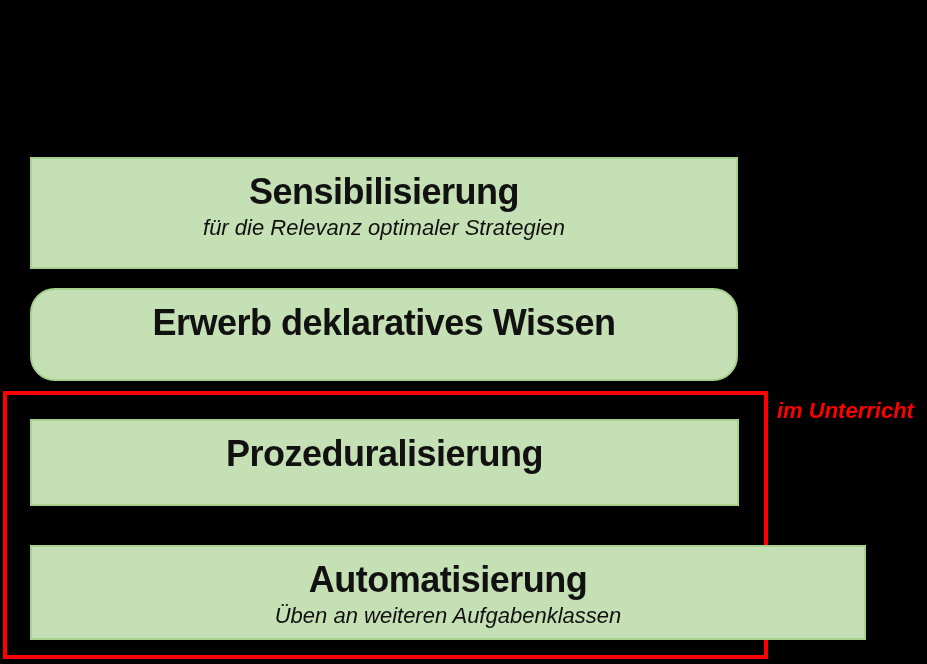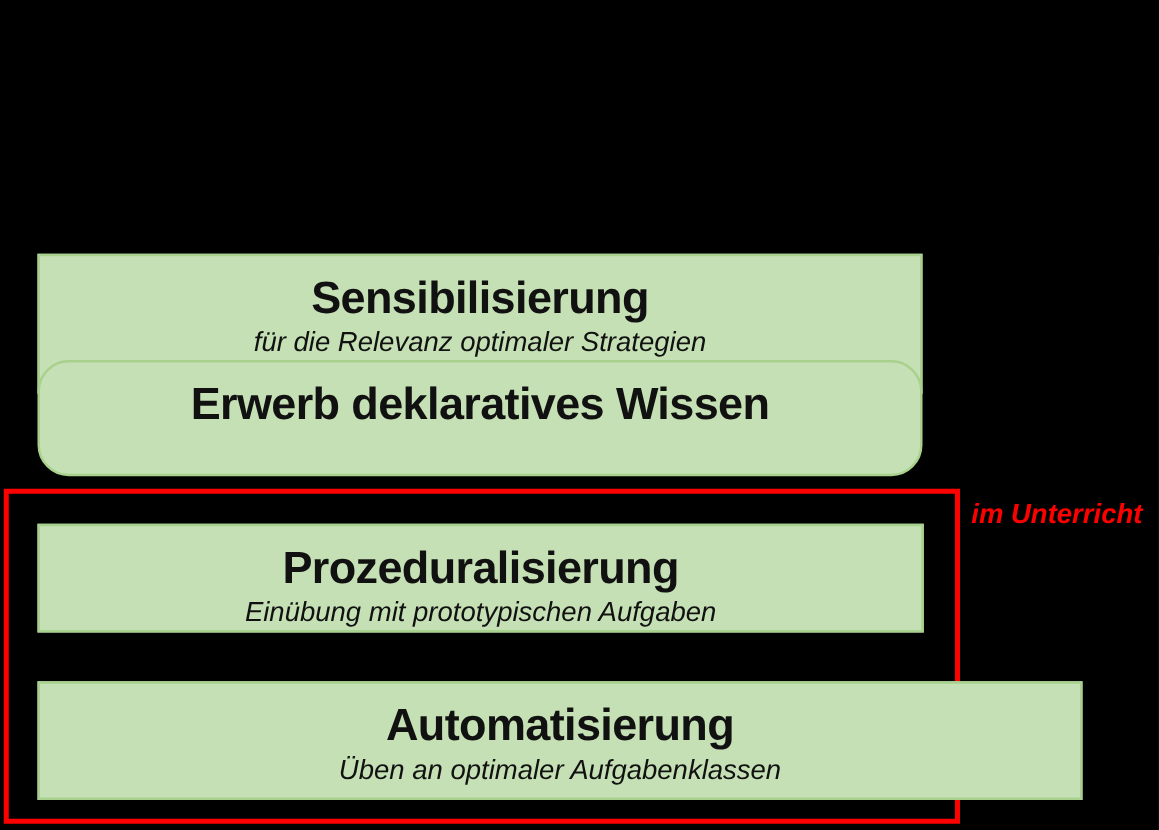--- a/index.html
+++ b/index.html
@@ -23,21 +23,21 @@
 
   .stage-box {
     position: absolute;
     left: 30px;
     width: 708px;
     background: var(--box-fill);
     border: 2px solid var(--box-border);
     text-align: center;
     overflow: hidden;
   }
-  .stage-box-1 { top: 157px; height: 112px; margin-top: 46px; }
+  .stage-box-1 { top: 157px; height: 112px; }
   .stage-box-2 { top: 288px; height: 93px; border-radius: 25px; }
   .stage-box-3 { top: 419px; height: 87px; width: 709px; }
   .stage-box-4 { top: 545px; height: 95px; width: 836px; }
 
   .stage-title {
     display: block;
     margin-top: 11px;
     font-size: 36px;
     line-height: 44px;
     font-weight: bold;
@@ -91,23 +91,22 @@
 
   <div class="stage-box stage-box-2">
     <span class="stage-title">Erwerb deklaratives Wissen</span>
 
   </div>
 
   <div class="highlight-frame"></div>
 
   <div class="stage-box stage-box-3">
     <span class="stage-title">Prozeduralisierung</span>
-    <span class="stage-subtitle">Einübung mit prototypischen Aufgaben</span>
   </div>
 
   <div class="stage-box stage-box-4">
     <span class="stage-title">Automatisierung</span>
-    <span class="stage-subtitle">Üben an optimaler Aufgabenklassen</span>
+    <span class="stage-subtitle">Üben an weiteren Aufgabenklassen</span>
   </div>
 
   <div class="highlight-label">im Unterricht</div>
 
 </div>
 
 </body></html>

